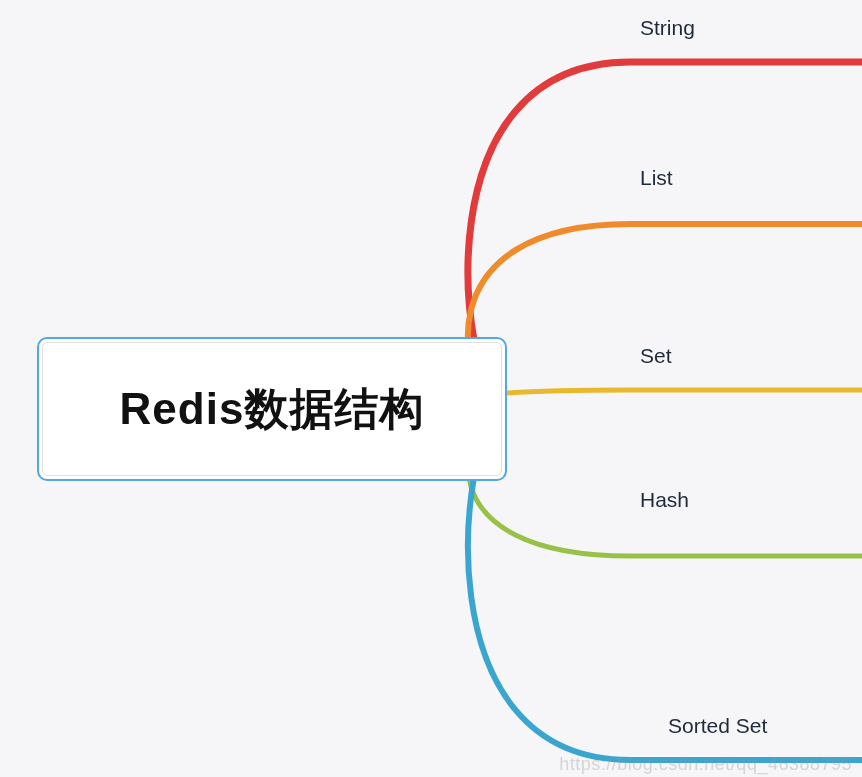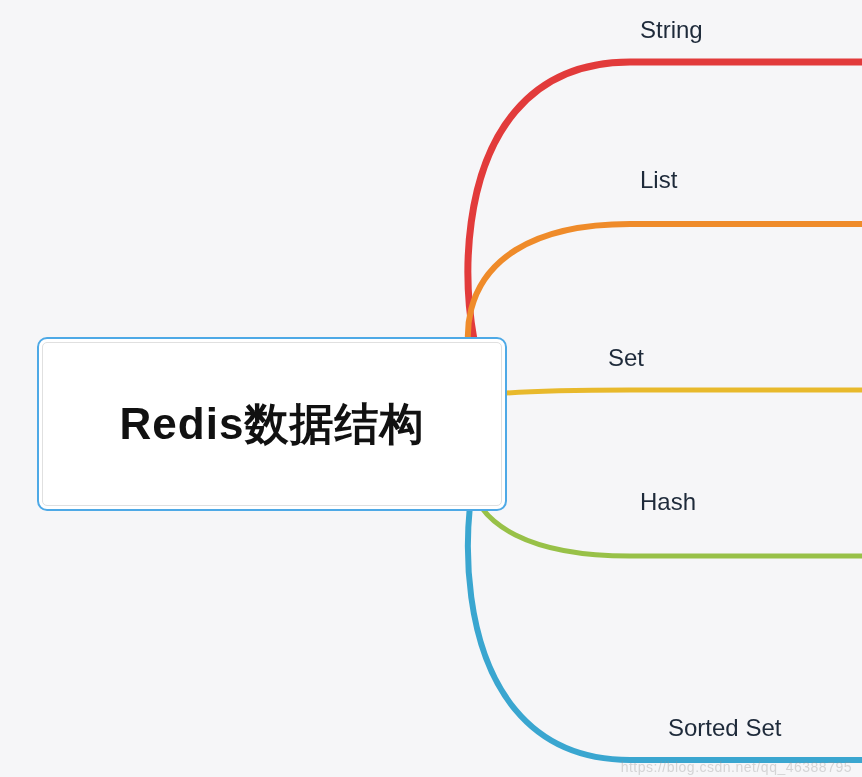--- a/index.html
+++ b/index.html
@@ -20,49 +20,49 @@
       top: 0;
       left: 0;
       width: 862px;
       height: 777px;
     }
     .root-node {
       position: absolute;
       left: 37px;
       top: 337px;
       width: 470px;
-      height: 174px;
+      height: 144px;
       background: #ffffff;
       border: 2px solid #4ea9e6;
       border-radius: 10px;
       display: flex;
       align-items: center;
       justify-content: center;
       z-index: 10;
       outline: 1px solid #e0e0e0;
       outline-offset: -6px;
     }
     .root-label {
       font-size: 44px;
       font-weight: 700;
       color: #111;
       letter-spacing: 1px;
     }
     .child-label {
       position: absolute;
-      font-size: 24px;
+      font-size: 21px;
       font-weight: 500;
       color: #1e2a3a;
       z-index: 10;
     }
     .watermark {
       position: absolute;
       right: 10px;
       bottom: 2px;
-      font-size: 14px;
+      font-size: 18px;
       color: rgba(150,150,150,0.35);
       z-index: 20;
       letter-spacing: 0.5px;
     }
   </style>
 </head>
 <body>
 
 <svg class="canvas">
     <path d="M 500 408 C 460 373.4, 420 62, 630 62 L 862 62" fill="none" stroke="#e23b3b" stroke-width="7" stroke-linecap="round"></path>
@@ -72,18 +72,18 @@
     <path d="M 500 408 C 460 443.2, 420 760, 630 760 L 862 760" fill="none" stroke="#3aa6d0" stroke-width="6" stroke-linecap="round"></path>
   </svg>
 
 <div class="root-node">
   <span class="root-label">Redis数据结构</span>
 </div>
 
 <div id="children-layer">
     <div class="child-label" style="left: 640px; top: 16px;">String</div>
     <div class="child-label" style="left: 640px; top: 166px;">List</div>
-    <div class="child-label" style="left: 608px; top: 344px;">Set</div>
+    <div class="child-label" style="left: 640px; top: 344px;">Set</div>
     <div class="child-label" style="left: 640px; top: 488px;">Hash</div>
     <div class="child-label" style="left: 640px; top: 714px; margin-left: 28px;">Sorted Set</div>
   </div>
 
 <div class="watermark">https://blog.csdn.net/qq_46388795</div>
 
 </body></html>

